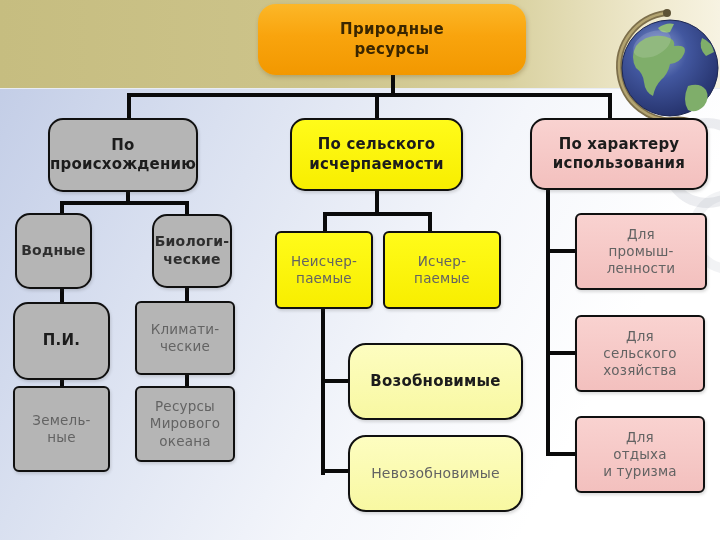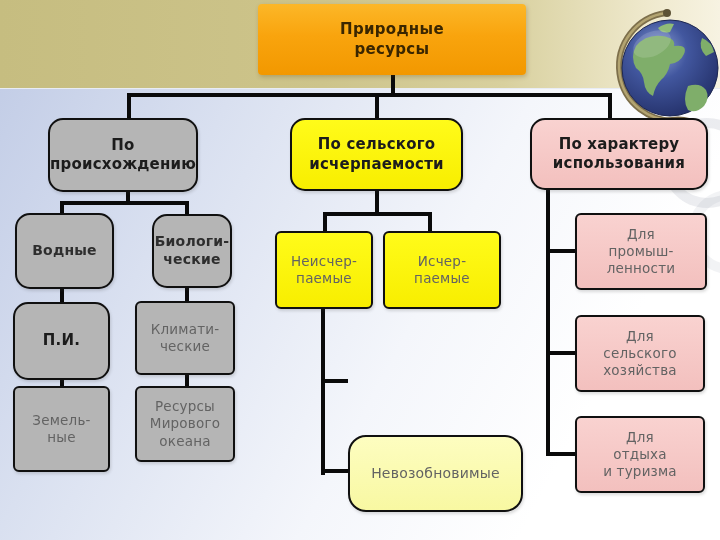--- a/index.html
+++ b/index.html
@@ -17,21 +17,21 @@
   .sw1{left:662px;top:118px;width:70px;height:70px;}
   .sw2{left:688px;top:190px;width:64px;height:64px;border-color:rgba(150,155,170,0.12);}
   .ln{position:absolute;background:#0a0a0a;}
   .node{
     position:absolute;display:flex;align-items:center;justify-content:center;
     text-align:center;white-space:pre-line;box-sizing:border-box;
     border:2px solid #101010;border-radius:15px;line-height:1.28;letter-spacing:.2px;
     box-shadow:1px 2px 3px rgba(60,60,60,0.18);
   }
   .root{
-    border:none;border-radius:4px;
+    border:none;border-radius:18px;
     background:linear-gradient(180deg,#fdb center,#f59d00);
     background:linear-gradient(180deg,#fcb728 0%,#f9a40d 45%,#f29800 100%);
     box-shadow:1px 2px 4px rgba(90,60,0,0.25);
   }
   .c-gray{background:#b5b5b5;}
   .c-yellow{background:#fdf400;background:linear-gradient(180deg,#fffb1a,#f8ee00);}
   .c-pale{background:#fbfbad;background:linear-gradient(180deg,#fdfdc0,#f8f8a2);}
   .c-pink{background:#f7c9c7;background:linear-gradient(180deg,#f9d2d0,#f3c0be);}
   .t-bold{font-weight:bold;color:#1c1c1c;font-size:15px;}
   .t-bold-sm{font-weight:bold;color:#2e2e2e;font-size:14px;}
@@ -100,38 +100,39 @@
   <div class="ln" style="left:546px;top:190px;width:4px;height:266px"></div>
   <div class="ln" style="left:548px;top:249px;width:27px;height:4px"></div>
   <div class="ln" style="left:548px;top:351px;width:27px;height:4px"></div>
   <div class="ln" style="left:548px;top:452px;width:27px;height:4px"></div>
 
   <div class="node root t-root" style="left:258px;top:4px;width:268px;height:71px">Природные
 ресурсы</div>
 
   <div class="node c-gray t-bold" style="left:48px;top:118px;width:150px;height:74px">По
 происхождению</div>
-  <div class="node c-gray t-bold-sm" style="left:15px;top:213px;width:99px;height:76px">Водные</div>
+  <div class="node c-gray t-bold-sm" style="left:15px;top:213px;width:77px;height:76px">Водные</div>
   <div class="node c-gray t-bold-sm" style="left:152px;top:214px;width:80px;height:74px">Биологи-
 ческие</div>
   <div class="node c-gray t-bold" style="left:13px;top:302px;width:97px;height:78px">П.И.</div>
   <div class="node c-gray t-muted" style="left:135px;top:301px;width:100px;height:74px">Климати-
 ческие</div>
   <div class="node c-gray t-muted" style="left:13px;top:386px;width:97px;height:86px">Земель-
 ные</div>
   <div class="node c-gray t-muted" style="left:135px;top:386px;width:100px;height:76px">Ресурсы
 Мирового
 океана</div>
 
   <div class="node c-yellow t-bold" style="left:290px;top:118px;width:173px;height:73px">По сельского
 исчерпаемости</div>
   <div class="node c-yellow t-muted" style="left:275px;top:231px;width:98px;height:78px">Неисчер-
 паемые</div>
   <div class="node c-yellow t-muted" style="left:383px;top:231px;width:118px;height:78px">Исчер-
 паемые</div>
+  <div class="node c-pale t-bold" style="left:348px;top:343px;width:175px;height:77px;border-radius:18px">Возобновимые</div>
   <div class="node c-pale t-muted" style="left:348px;top:435px;width:175px;height:77px;border-radius:18px;font-size:14px">Невозобновимые</div>
 
   <div class="node c-pink t-bold" style="left:530px;top:118px;width:178px;height:72px">По характеру
 использования</div>
   <div class="node c-pink t-muted" style="left:575px;top:213px;width:132px;height:77px">Для
 промыш-
 ленности</div>
   <div class="node c-pink t-muted" style="left:575px;top:315px;width:130px;height:77px">Для
 сельского
 хозяйства</div>

